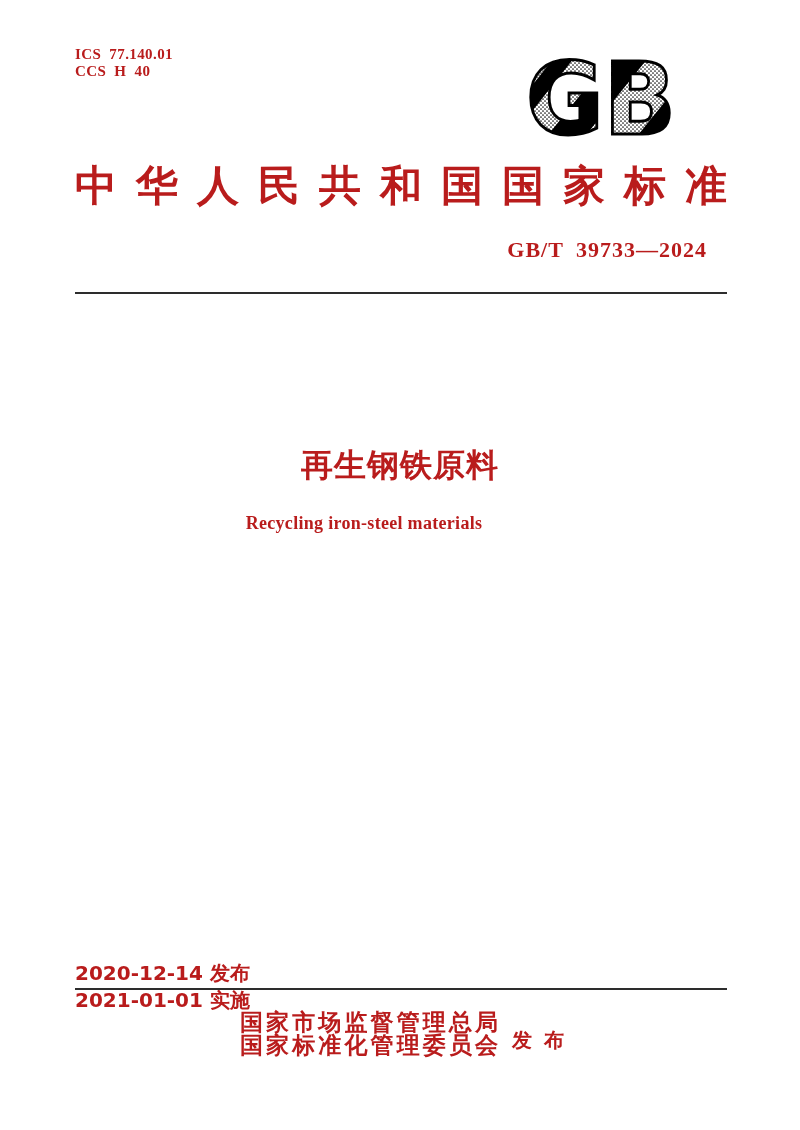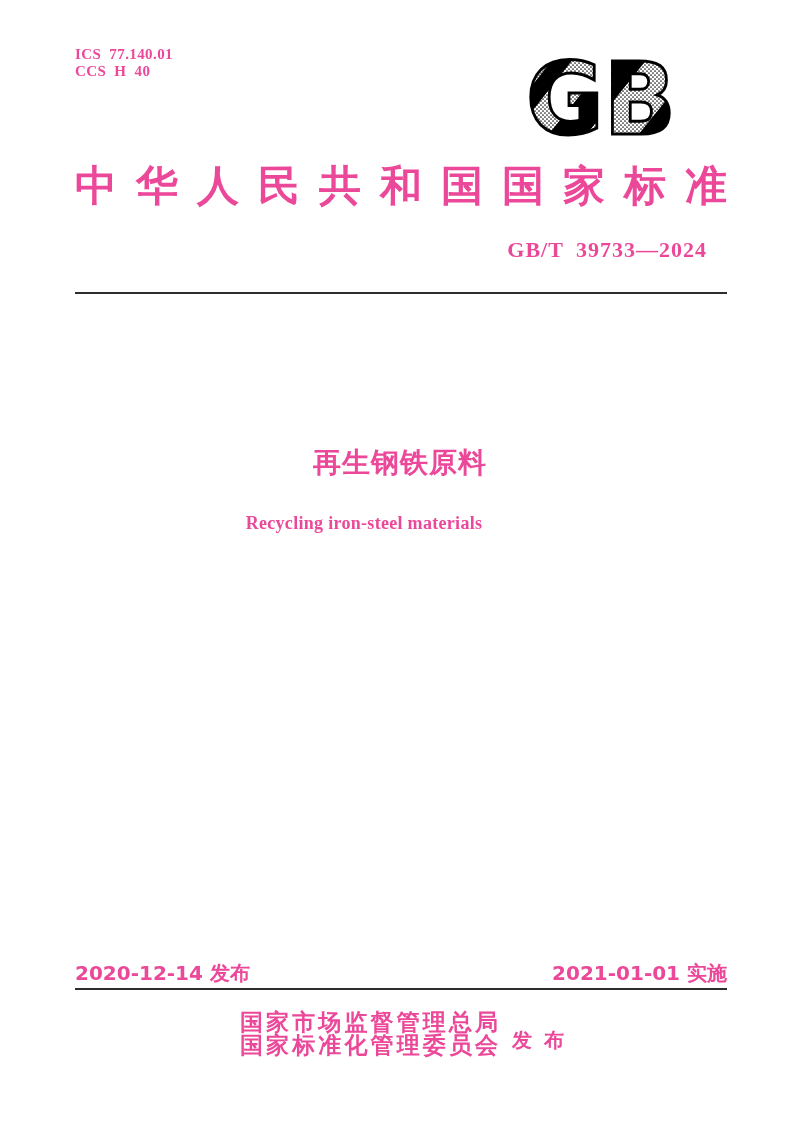--- a/index.html
+++ b/index.html
@@ -6,21 +6,21 @@
     margin: 0;
     padding: 0;
     background: #ffffff;
   }
   .page {
     position: relative;
     width: 800px;
     height: 1130px;
     margin: 0 auto;
     background: #ffffff;
-    color: #ec4899;
+    color: #b91c1c;
     font-family: "Liberation Serif", "DejaVu Serif", serif;
     overflow: hidden;
   }
 
   
   .ics-block {
     position: absolute;
     left: 75px;
     top: 46px;
     font-size: 15px;
@@ -76,21 +76,21 @@
   .rule-bottom { top: 988px; }
 
   
   .doc-title {
     position: absolute;
     left: 0;
     top: 444px;
     width: 800px;
     text-align: center;
     font-family: "DejaVu Sans", "Liberation Sans", sans-serif;
-    font-size: 28px;
+    font-size: 32px;
     font-weight: bold;
     letter-spacing: 1px;
   }
 
   
   .doc-subtitle {
     position: absolute;
     left: 0;
     top: 513px;
     width: 728px;
@@ -105,20 +105,21 @@
     position: absolute;
     left: 75px;
     top: 960px;
     width: 652px;
     display: flex;
     justify-content: space-between;
     font-family: "DejaVu Sans", "Liberation Sans", sans-serif;
     font-size: 20px;
     font-weight: bold;
     white-space: nowrap;
+    flex-direction: column;
   }
 
   
   .publisher {
     position: absolute;
     left: 240px;
     top: 1011px;
     width: 258px;
     font-size: 23px;
     font-weight: bold;

